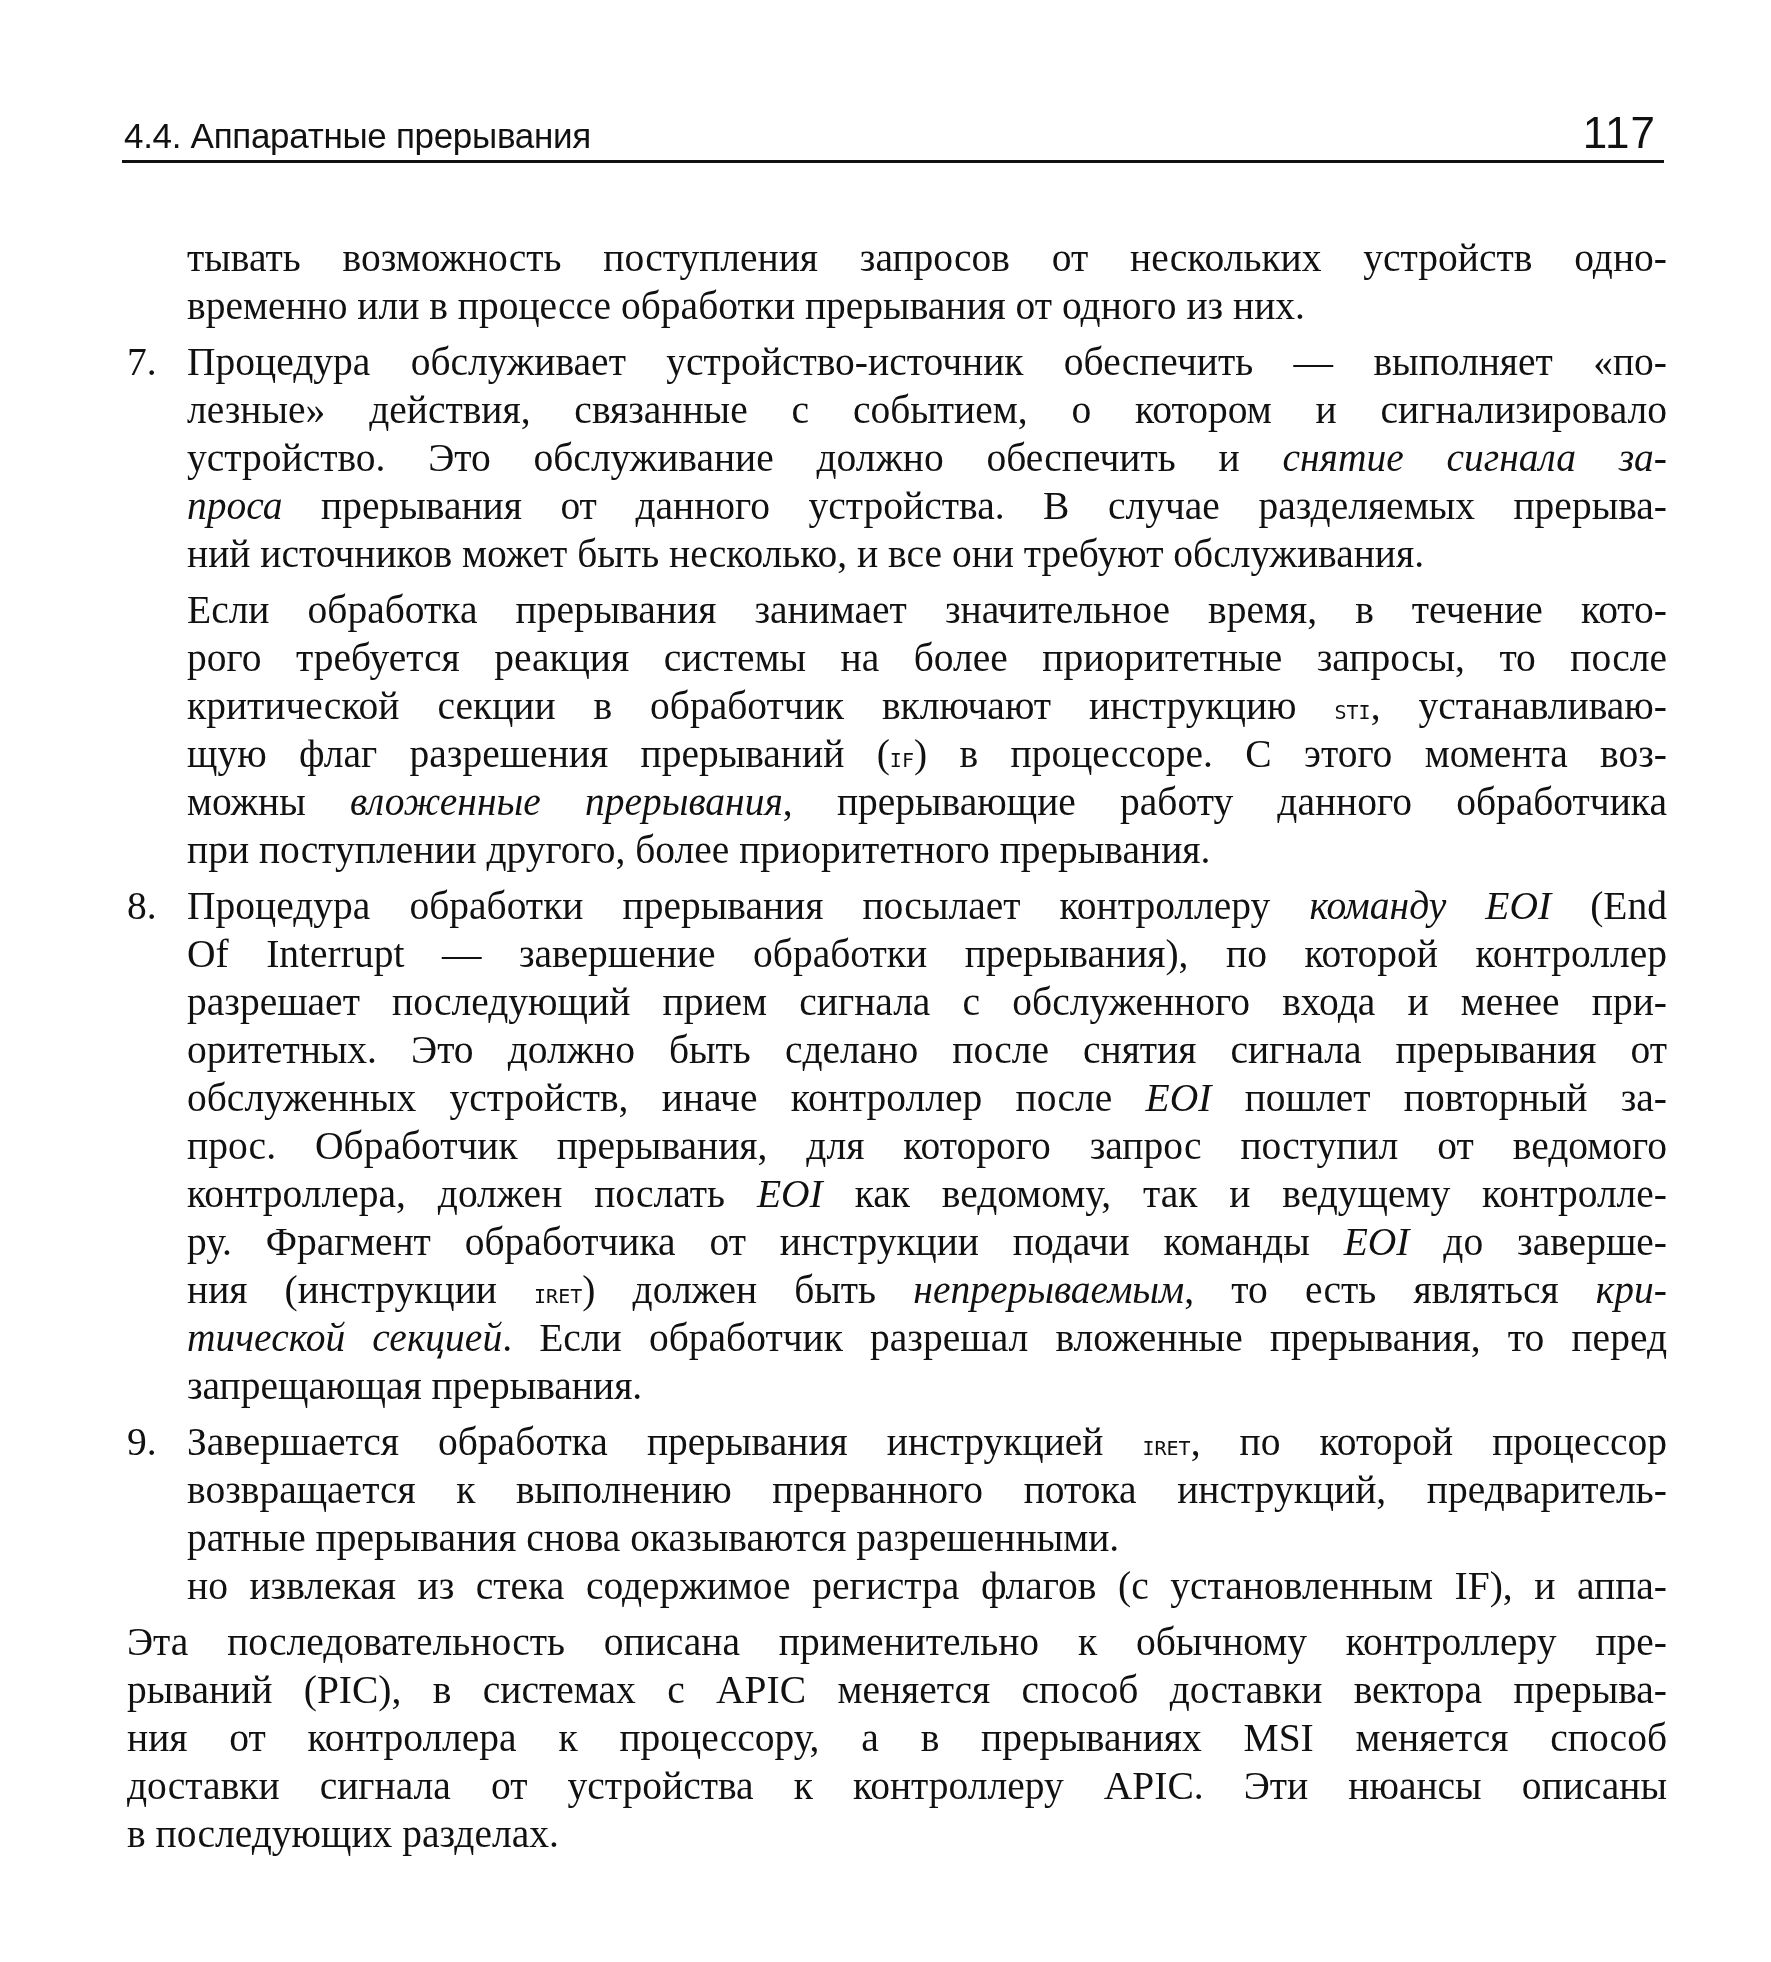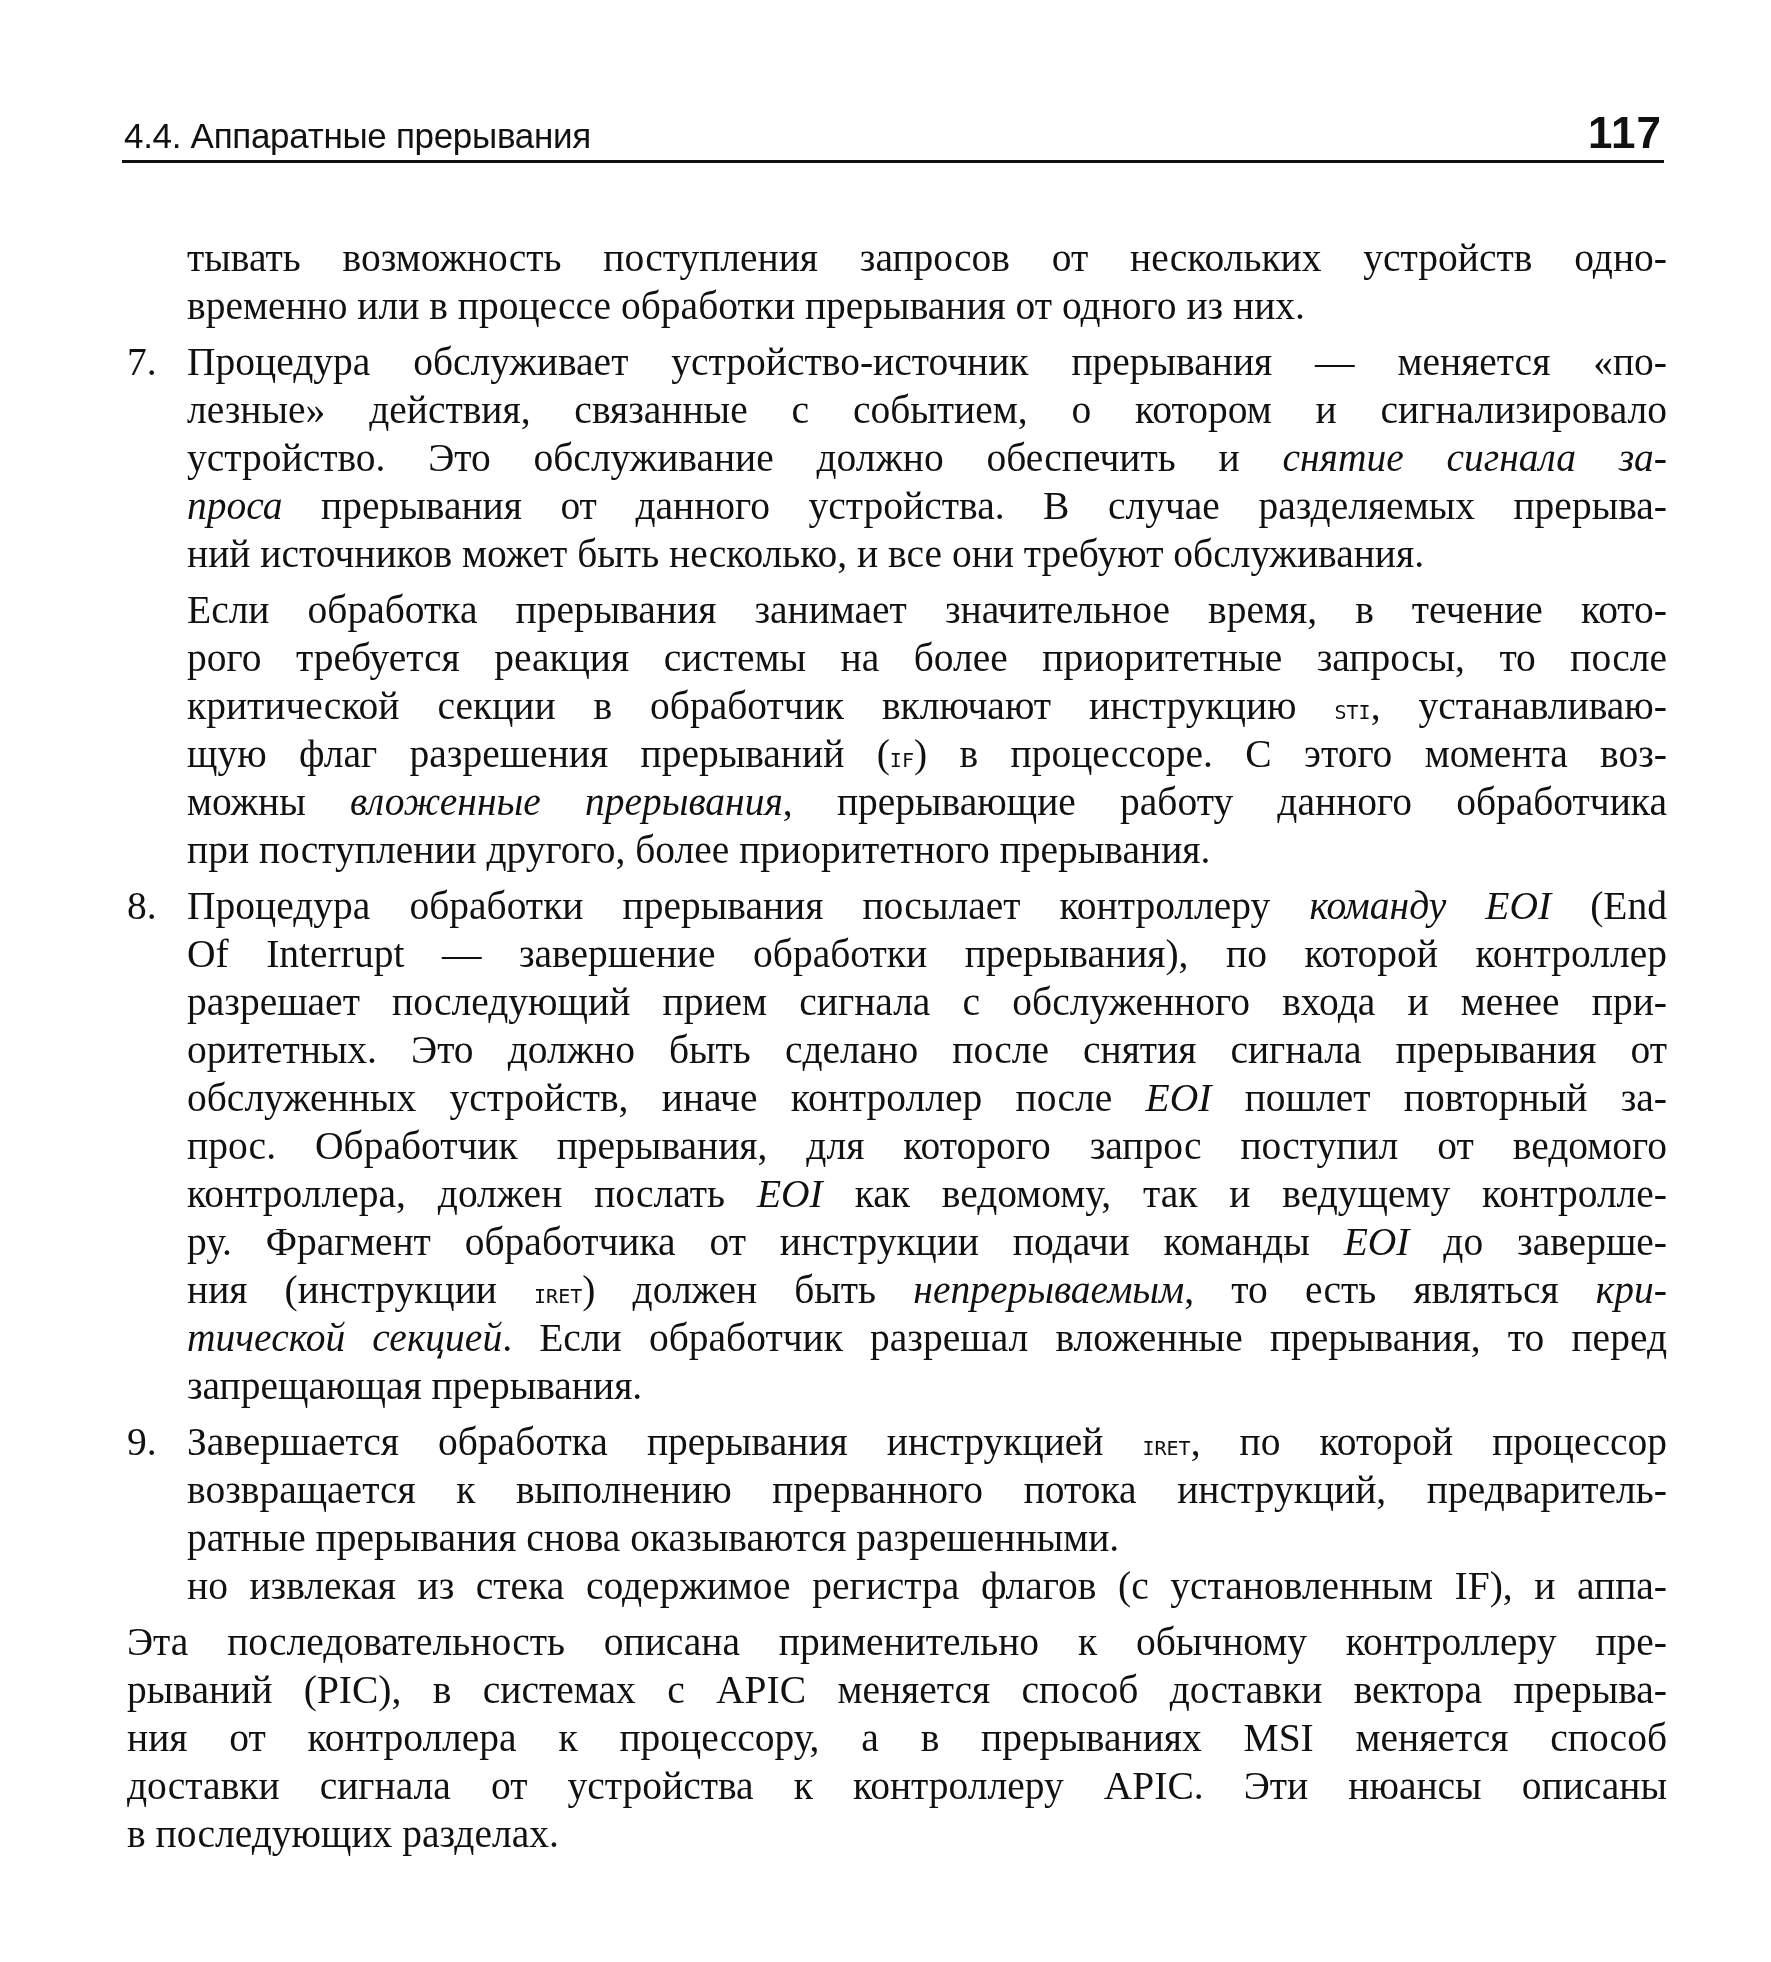--- a/index.html
+++ b/index.html
@@ -1,20 +1,20 @@
 <!DOCTYPE html>
 <html><head>
 <meta charset="utf-8">
 <style>
   html, body { margin: 0; padding: 0; background: #ffffff; }
   body { width: 1771px; height: 1962px; position: relative; overflow: hidden; color: #111; }
   .page { position: absolute; left: 0; top: 0; width: 1771px; height: 1962px; margin-left: 12px; }
   .header { position: absolute; left: 110px; top: 108px; width: 1542px; height: 52px; border-bottom: 3px solid #111; }
   .header-title { position: absolute; left: 2px; bottom: 4px; font-family: "Liberation Sans", sans-serif; font-size: 35px; letter-spacing: -0.3px; }
-  .header-page { position: absolute; right: 2px; bottom: 2px; font-family: "Liberation Sans", sans-serif; font-size: 44px; font-weight: bold; letter-spacing: 1px; }
+  .header-page { position: absolute; right: 8px; bottom: 2px; font-family: "Liberation Sans", sans-serif; font-size: 44px; font-weight: normal; letter-spacing: 1px; }
   .body { position: absolute; left: 115px; top: 234px; width: 1540px; font-family: "Liberation Serif", serif; font-size: 39.5px; line-height: 48px; text-align: justify; }
   .line { display: block; white-space: nowrap; text-align: justify; text-align-last: justify; height: 48px; }
   .line.last { text-align-last: left; }
   .indent { padding-left: 60px; }
   .item { position: relative; }
   .num { position: absolute; left: 0; top: 0; }
   .para-gap { height: 8px; }
   .mono { font-family: "DejaVu Sans Mono", monospace; font-size: 20px; }
   i { }
 </style>
@@ -28,21 +28,21 @@
   </div>
 
   <div class="body" id="body">
       <div class="item">
         <span class="line indent">тывать возможность поступления запросов от нескольких устройств одно-</span>
         <span class="line indent last">временно или в процессе обработки прерывания от одного из них.</span>
       </div>
       <div class="para-gap"></div>
       <div class="item">
         <span class="num">7.</span>
-        <span class="line indent">Процедура обслуживает устройство-источник прерывания — меняется «по-</span>
+        <span class="line indent">Процедура обслуживает устройство-источник обеспечить — выполняет «по-</span>
         <span class="line indent">лезные» действия, связанные с событием, о котором и сигнализировало</span>
         <span class="line indent">устройство. Это обслуживание должно обеспечить и <i>снятие сигнала за-</i></span>
         <span class="line indent"><i>проса</i> прерывания от данного устройства. В случае разделяемых прерыва-</span>
         <span class="line indent last">ний источников может быть несколько, и все они требуют обслуживания.</span>
       </div>
       <div class="para-gap"></div>
       <div class="item">
         <span class="line indent">Если обработка прерывания занимает значительное время, в течение кото-</span>
         <span class="line indent">рого требуется реакция системы на более приоритетные запросы, то после</span>
         <span class="line indent">критической секции в обработчик включают инструкцию <span class="mono">STI</span>, устанавливаю-</span>

